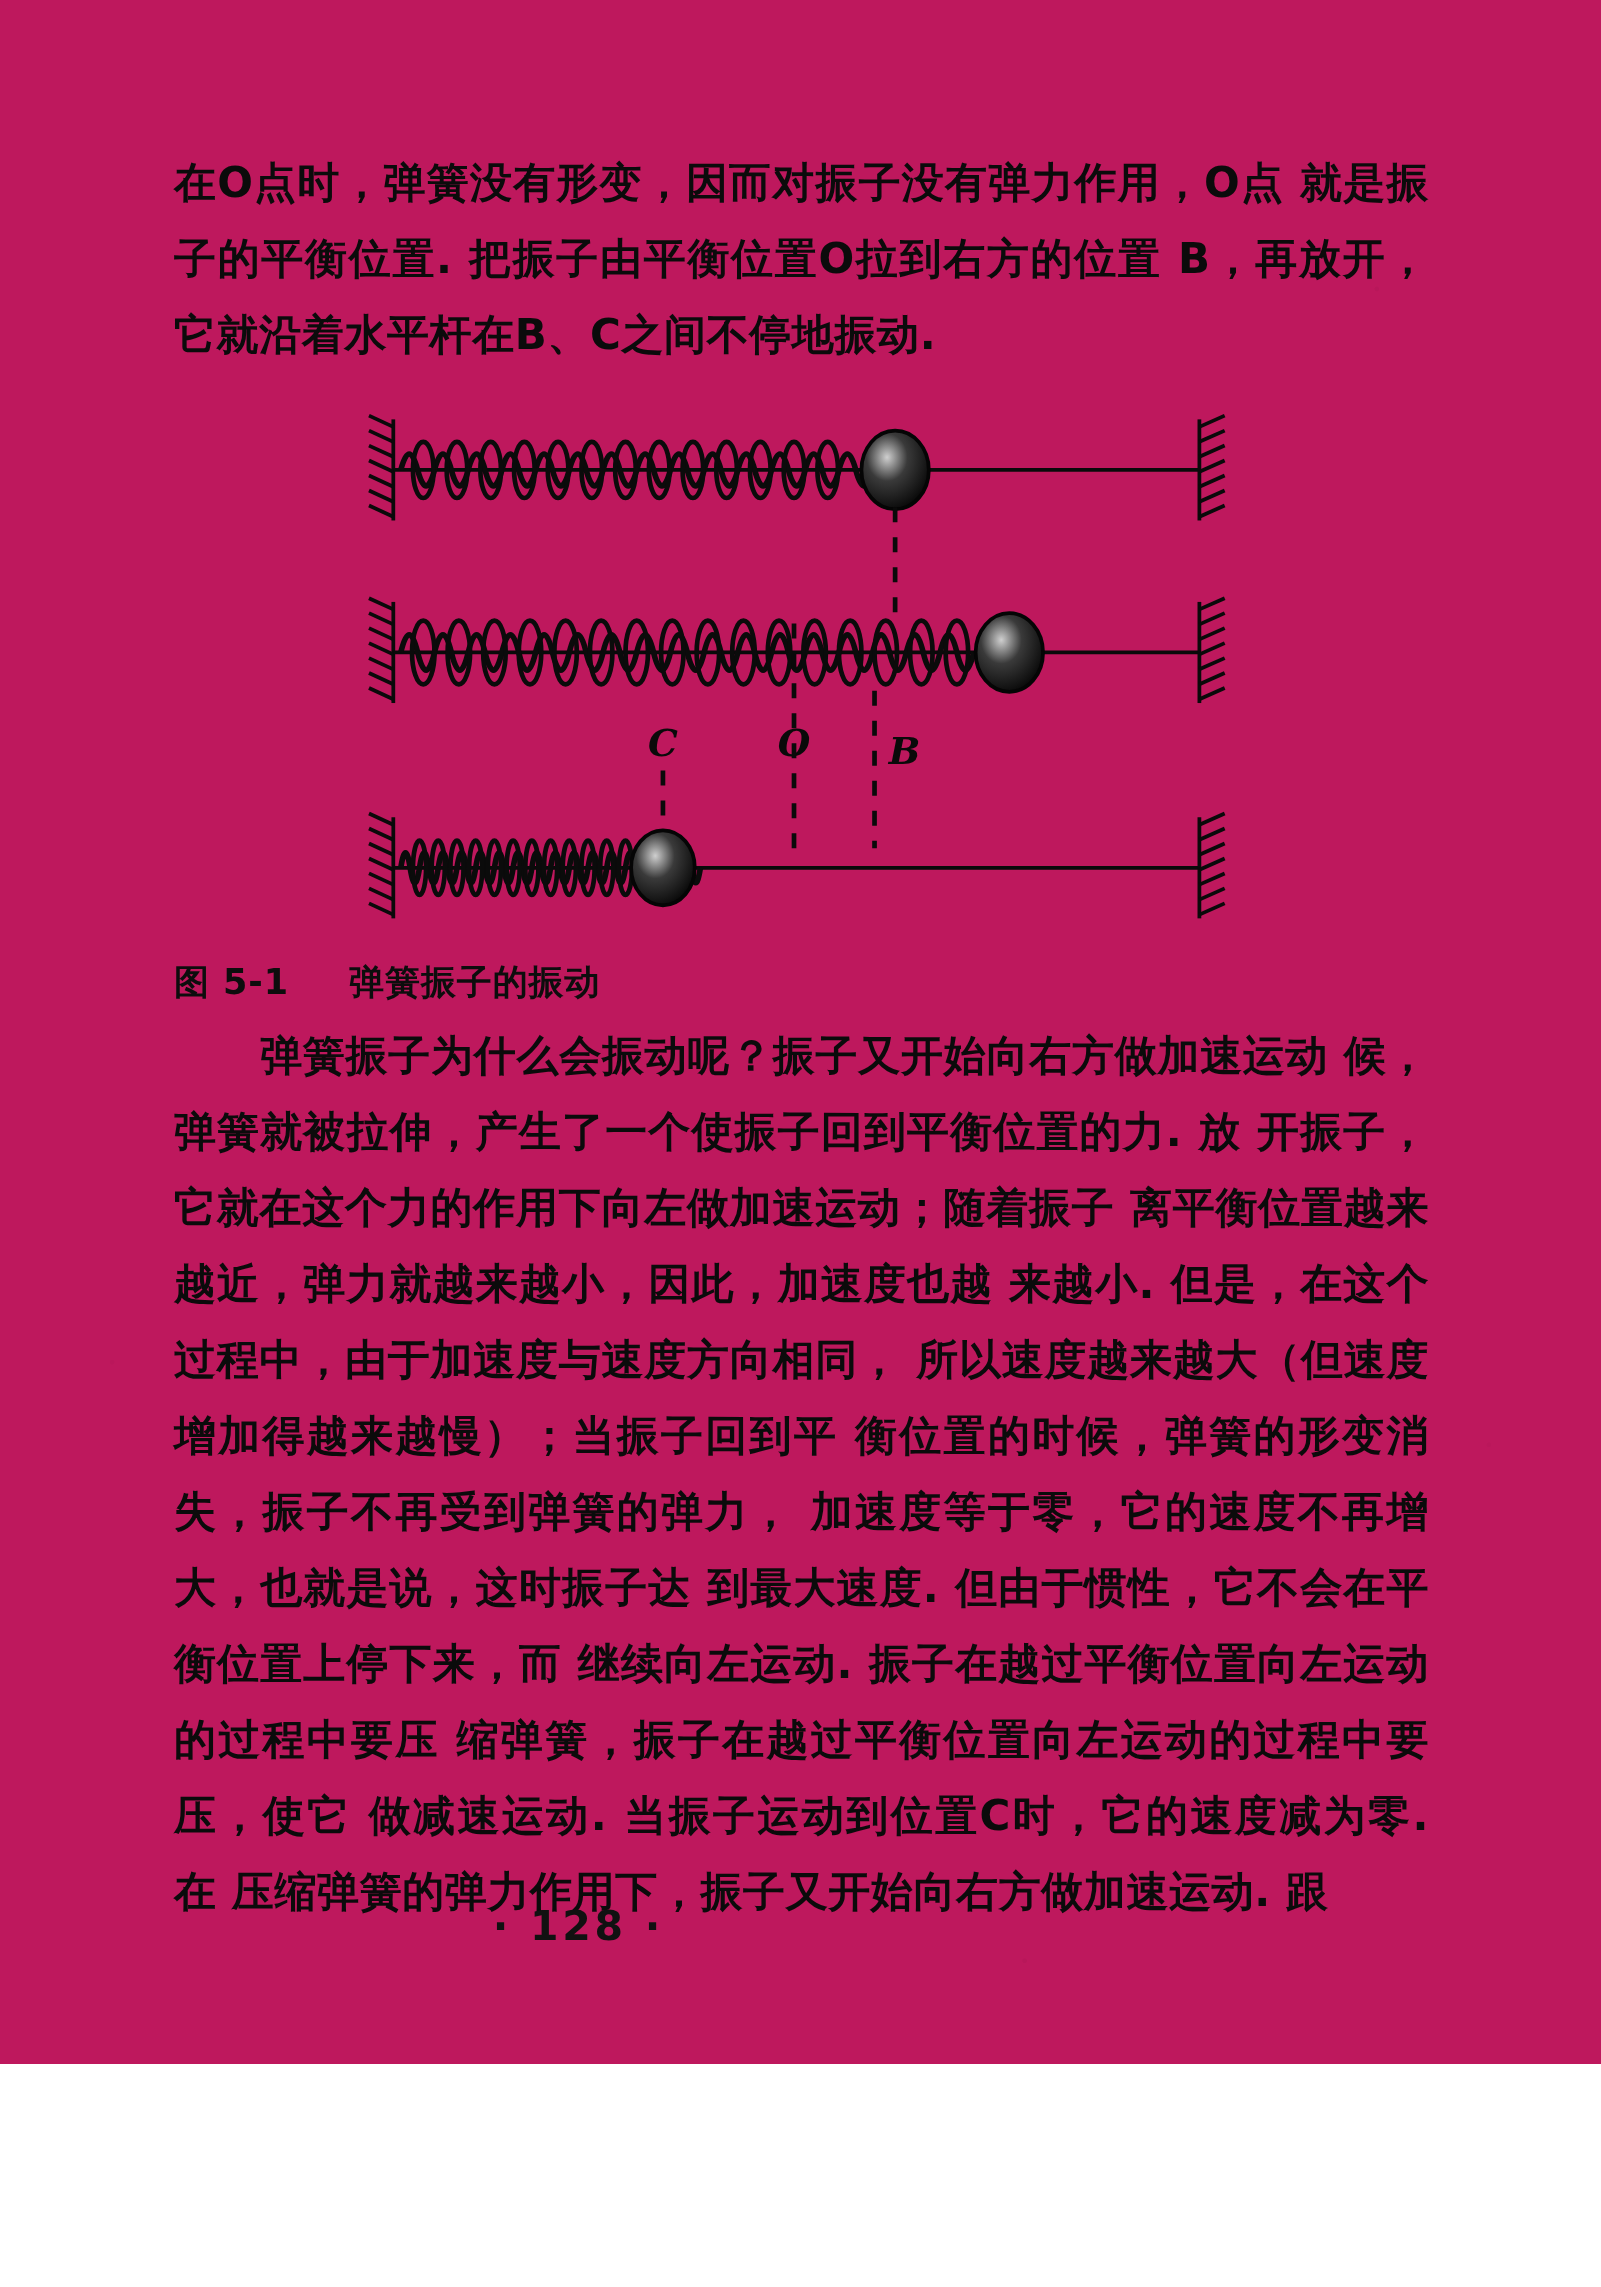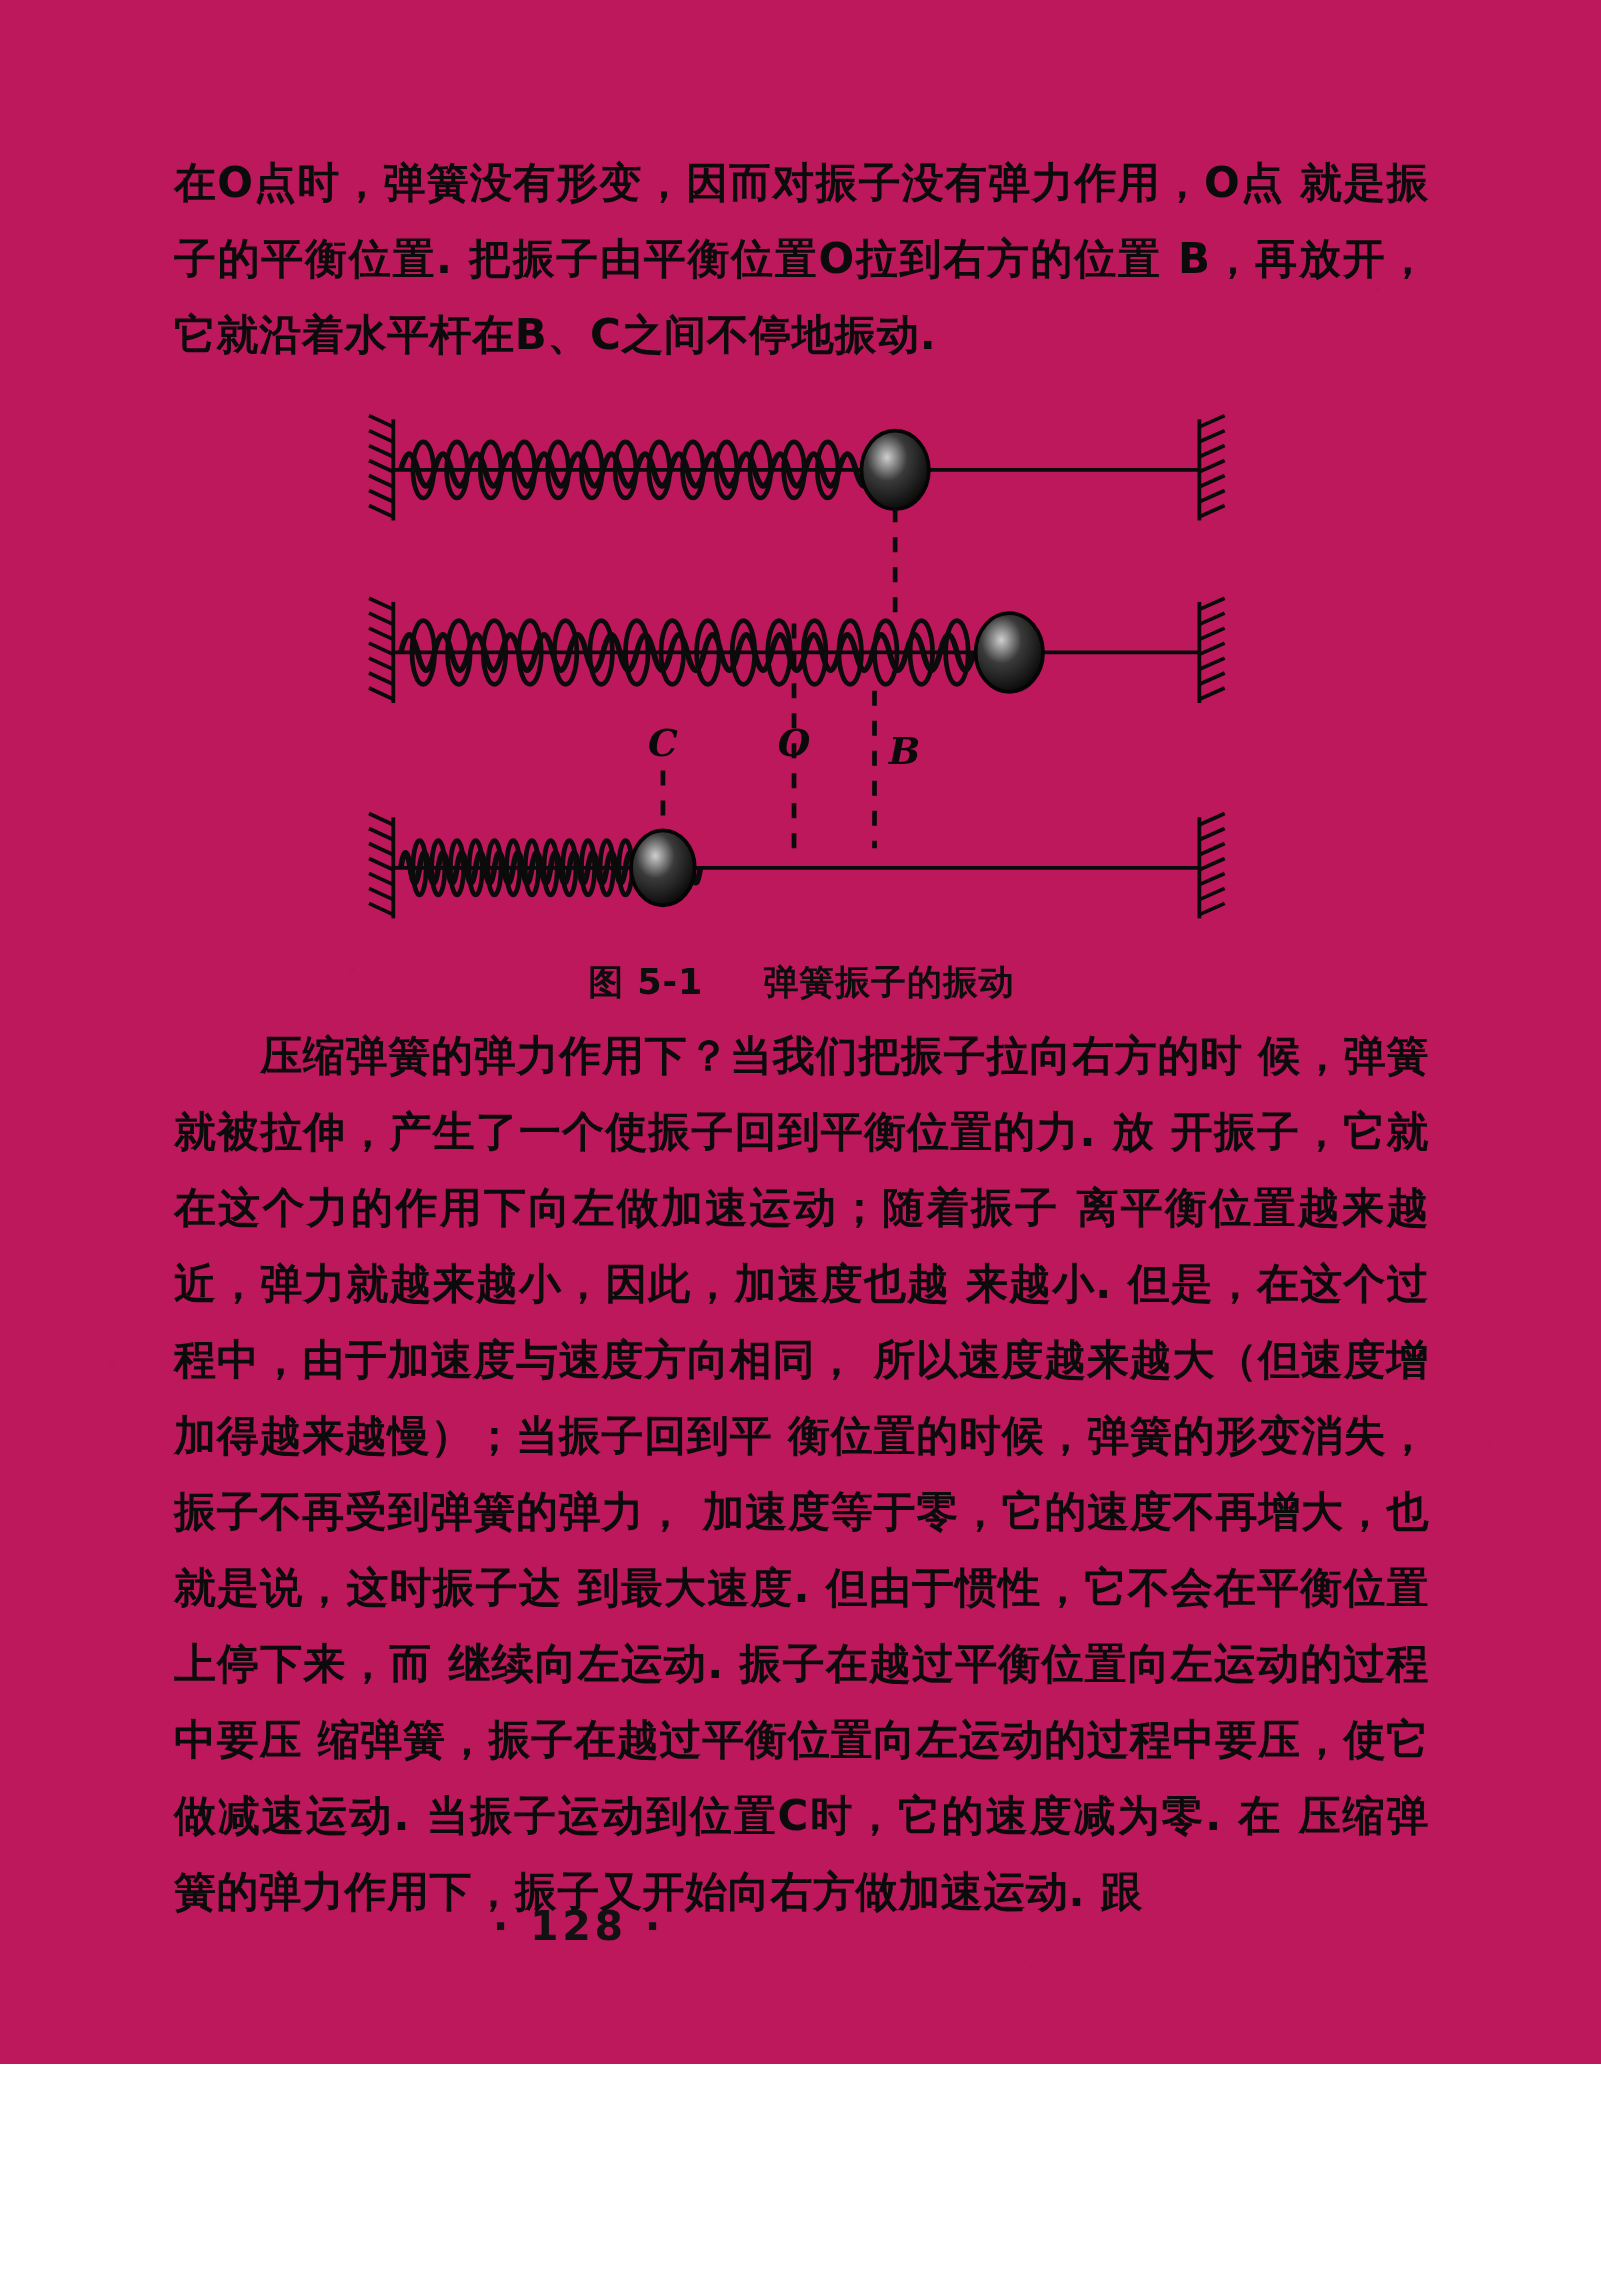--- a/index.html
+++ b/index.html
@@ -63,21 +63,21 @@
     position: relative;
     margin-top: 37px;
     height: 600px;
   }
   .fig-svg { display: block; margin: 0 auto; }
   .fig-caption {
     font-family: "DejaVu Sans", "Liberation Sans", sans-serif;
     font-weight: bold;
     font-size: 35px;
     color: #0d0d0d;
-    text-align: center;
+    text-align: left;
     letter-spacing: 0.9px;
     margin-top: 5.6px;
   }
   .cap-gap { display: inline-block; width: 34px; }
 
   
   .page-number {
     position: absolute;
     left: 0;
     right: 0;
@@ -314,21 +314,21 @@
       </svg>
 
       <div class="fig-caption">
         <span>图 5-1</span>
         <span class="cap-gap"></span>
         <span>弹簧振子的振动</span>
       </div>
     </div>
 
     <div class="para body">
-      <span class="indent"></span><span>压缩弹簧的弹力作用下？当我们把振子拉向右方的时</span>
+      <span class="indent"></span><span>弹簧振子为什么会振动呢？振子又开始向右方做加速运动</span>
       <span>候，弹簧就被拉伸，产生了一个使振子回到平衡位置的力. 放</span>
       <span>开振子，它就在这个力的作用下向左做加速运动；随着振子</span>
       <span>离平衡位置越来越近，弹力就越来越小，因此，加速度也越</span>
       <span>来越小. 但是，在这个过程中，由于加速度与速度方向相同，</span>
       <span>所以速度越来越大（但速度增加得越来越慢）；当振子回到平</span>
       <span>衡位置的时候，弹簧的形变消失，振子不再受到弹簧的弹力，</span>
       <span>加速度等于零，它的速度不再增大，也就是说，这时振子达</span>
       <span>到最大速度. 但由于惯性，它不会在平衡位置上停下来，而</span>
       <span>继续向左运动. 振子在越过平衡位置向左运动的过程中要压</span>
       <span>缩弹簧，振子在越过平衡位置向左运动的过程中要压，使它</span>

